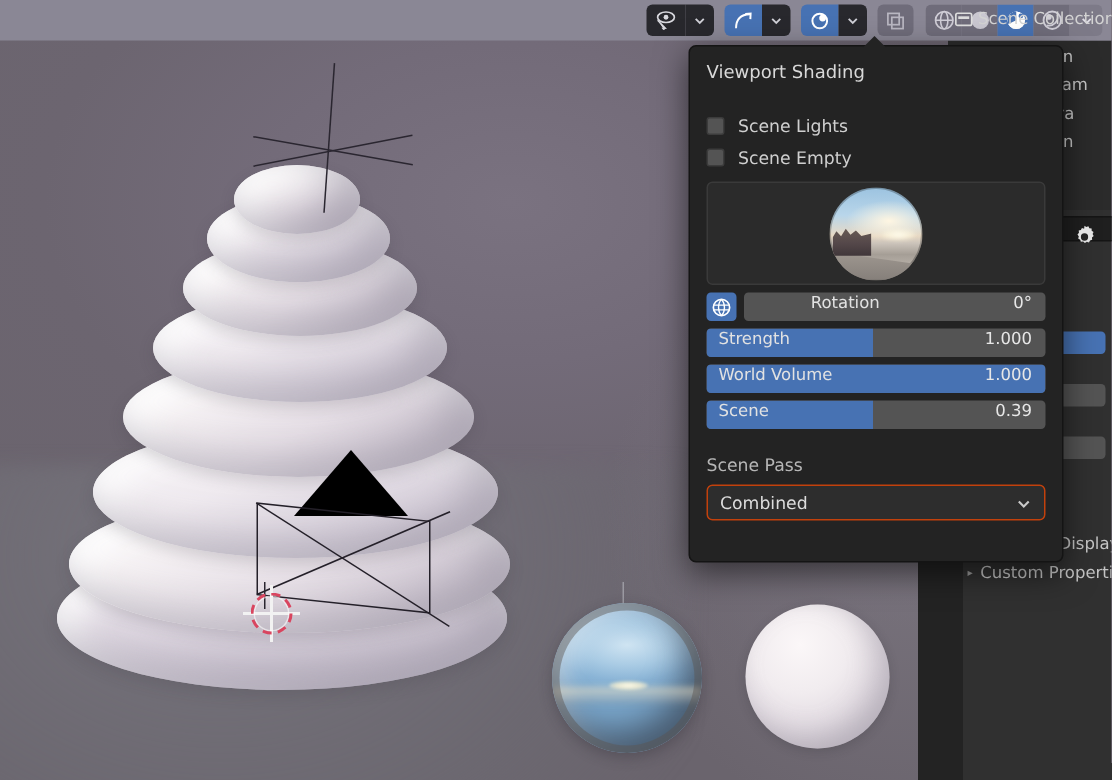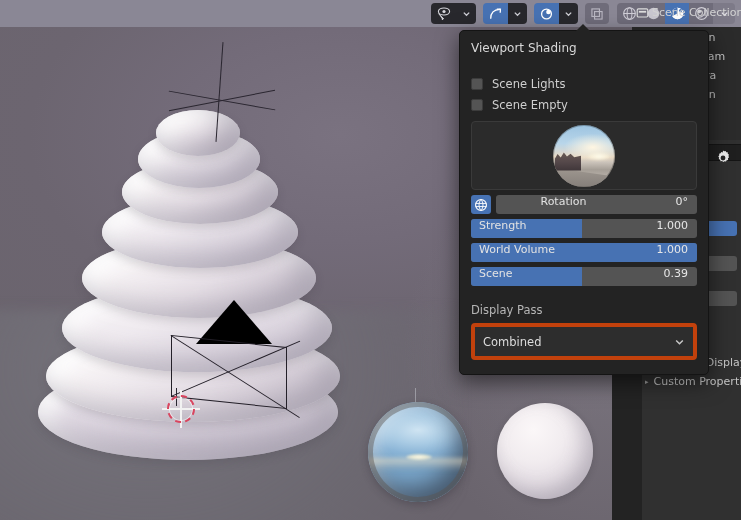--- a/index.html
+++ b/index.html
@@ -241,22 +241,22 @@
   .slider{
     position:relative; flex:1; height:19px; border-radius:3px; background:#545454;
     overflow:hidden; display:flex; align-items:flex-start;
   }
   .slider .fill{ position:absolute; left:0; top:0; bottom:0; background:#4772b3; }
   .slider .lab{ position:relative; z-index:2; padding-left:8px; color:#e2e2e2; font-size:11px; }
   .slider .val{ position:relative; z-index:2; margin-left:auto; padding-right:9px; color:#e7e7e7; font-size:11px; }
   .slider.center .lab{ margin:0 auto; padding-left:0; }
   #renderpass-lbl{ margin-top:17px; color:#b6b6b6; }
   #renderpass-dd{
-    margin-top:6px; height:37px; border-radius:4px; background:#2d2d2d;
-    border:4px solid #c2410c; display:flex; align-items:center; padding:0 8px;
+    margin-top:6px; height:24px; border-radius:4px; background:#2d2d2d;
+    border:1px solid #c2410c; display:flex; align-items:center; padding:0 8px;
     color:#dcdcdc; font-size:11.5px;
   }
   #renderpass-dd .dd-chev{ margin-left:auto; }
   #pop-arrow{
     position:absolute; left:575px; top:24px; width:0;height:0;
     border-left:8px solid transparent; border-right:8px solid transparent;
     border-bottom:8px solid #232323; z-index:41;
   }
   svg{ display:block; }
 </style>
@@ -610,21 +610,21 @@
   </div>
 
   <div class="sldrow">
     <div class="slider">
       <span class="fill" style="width:49%"></span>
       <span class="lab">Scene</span>
       <span class="val">0.39</span>
     </div>
   </div>
 
-  <div id="renderpass-lbl">Display Pass</div>
+  <div id="renderpass-lbl">Scene Pass</div>
   <div id="renderpass-dd">
     <span>Combined</span>
     <span class="dd-chev">
       <svg width="11" height="11" viewBox="0 0 10 10">
           <path d="M2 4 L5 7 L8 4" fill="none" stroke="#c9c9c9" stroke-width="1.3"></path>
         </svg>
     </span>
   </div>
 </div>
 

